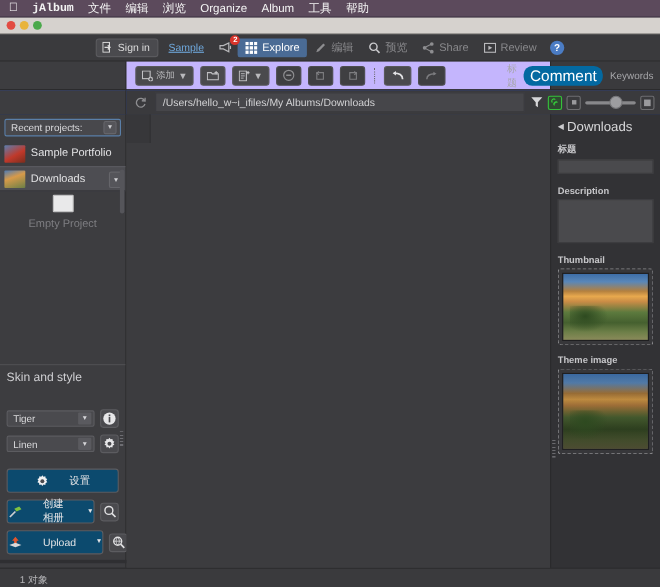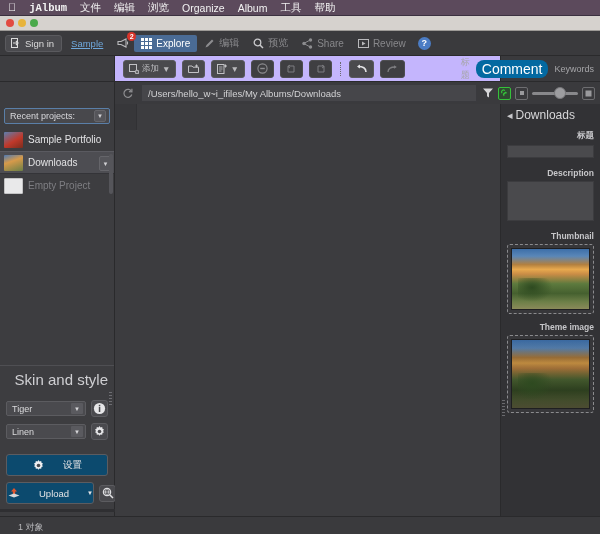--- a/index.html
+++ b/index.html
@@ -37,21 +37,21 @@
   .dot.g { background: #4ba94b; }
   .title-text {
     position: absolute; left: 0; right: 0; text-align: center;
     font-size: 9px; color: #3a3a3a; letter-spacing: .1px;
   }
 
   
   .toolbar-top {
     height: 25px; background: #3a3a3d;
     border-bottom: 1px solid #2a2a2c;
-    display: flex; align-items: center; justify-content: flex-start;
+    display: flex; align-items: center; justify-content: center;
     padding: 0 5px;
   }
   .tt-left { display: flex; align-items: center; gap: 9px; }
   .btn-signin {
     display: flex; align-items: center; gap: 4px;
     background: #4a4a4e; border: 1px solid #5a5a5e; border-radius: 3px;
     padding: 2px 7px 2px 5px; color: #dcdcdc; font-size: 9.5px;
   }
   .link-pricing { color: #6fa8dc; font-size: 9.5px; text-decoration: underline; }
   .bell-wrap { position: relative; padding: 1px 4px; }
@@ -125,21 +125,21 @@
   .icon-sq.green { border-color: #35c23a; color: #35c23a; background: #2f4a30; }
   .slider { display: flex; align-items: center; width: 46px; position: relative; }
   .slider .track { height: 3px; background: #88888b; width: 100%; border-radius: 2px; }
   .slider .knob {
     position: absolute; left: 22px; top: 50%; transform: translateY(-50%);
     width: 12px; height: 12px; border-radius: 50%; background: #9d9da0;
     border: 1px solid #77777a;
   }
 
   
-  .body { display: flex; height: 412px; text-align: right; }
+  .body { display: flex; height: 412px; }
 
   
   .sidebar {
     width: 115px; background: #3d3d40; border-right: 1px solid #2a2a2c;
     display: flex; flex-direction: column; position: relative;
   }
   .recent-head {
     margin: 4px 4px 0 4px; height: 16px;
     background: #48484c; border: 1px solid #5a7fa8; border-radius: 2px;
     display: flex; align-items: center; justify-content: space-between;
@@ -150,21 +150,21 @@
     border-radius: 2px; display: flex; align-items: center; justify-content: center;
     color: #d0d0d3; font-size: 6px;
   }
   .proj-list { margin-top: 4px; }
   .proj {
     display: flex; align-items: center; gap: 5px;
     padding: 3px 4px; height: 23px; color: #e2e2e4; font-size: 10px;
     position: relative;
   }
   .proj.sel { background: #4d4d52; border-top: 1px solid #5a5a60; border-bottom: 1px solid #343438; }
-  .proj.dim { color: #7e7e82; }
+  .proj.dim { color: #7e7e82; flex-direction: column; }
   .thumb-sq {
     width: 19px; height: 16px; border-radius: 1px; flex: none;
     background: linear-gradient(160deg, #4d6fa0 0%, #8f5f3a 45%, #3f5b2e 100%);
   }
   .thumb-sq.poppy { background: linear-gradient(150deg, #5b7fb0 0%, #c0392b 55%, #7b2d1d 100%); }
   .thumb-sq.sunset { background: linear-gradient(160deg, #4f7bb5 0%, #d79a4a 40%, #6b7f46 100%); }
   .thumb-sq.page { background: #e9e9ea; border: 1px solid #c3c3c4; }
   .proj .dd {
     position: absolute; right: 2px; top: 4px;
     width: 13px; height: 15px; background: #55555a; border: 1px solid #65656a;
@@ -174,21 +174,21 @@
   .sb-fill { flex: 1; }
   .sb-scroll {
     position: absolute; right: 1px; top: 50px; width: 4px; height: 40px;
     background: #55555a; border-radius: 2px;
   }
   .sb-grip {
     position: absolute; right: 2px; top: 288px; width: 3px; height: 14px;
     background: repeating-linear-gradient(to bottom, #6d6d72 0 1px, transparent 1px 3px);
   }
   .skin-sec { border-top: 1px solid #4f4f53; padding: 5px 6px 4px 6px; }
-  .skin-title { color: #cfcfd2; font-size: 15px; margin-bottom: 12px; }
+  .skin-title { color: #cfcfd2; font-size: 11px; margin-bottom: 23px; }
   .skin-row { display: flex; align-items: center; gap: 5px; margin-bottom: 6px; }
   .combo {
     flex: 1; height: 15px; background: #4a4a4e; border: 1px solid #5c5c60;
     border-radius: 2px; display: flex; align-items: center;
     justify-content: space-between; padding: 0 2px 0 5px;
     color: #dadadc; font-size: 9px;
   }
   .combo .cb {
     width: 12px; height: 11px; background: #5a5a5f; border-radius: 1px;
     display: flex; align-items: center; justify-content: center; font-size: 6px; color: #d5d5d8;
@@ -571,20 +571,40 @@
                 <circle cx="6.5" cy="6.5" r="1.8" fill="#4a4a4e"></circle>
               </svg>
             </span>
             <span>设置</span>
           </div>
         </div>
         <div class="act-row">
           <div class="act-btn">
             <span>
               <svg width="14" height="13" viewBox="0 0 14 13">
+                <path d="M2 11 L7 6" stroke="#cfcfd2" stroke-width="1.6"></path>
+                <path d="M6 3.5 L10.5 1.5 L12.5 4 L8 6 z" fill="#7fc241"></path>
+              </svg>
+            </span>
+            <span>创建相册</span>
+            <span style="font-size:6px;">▼</span>
+          </div>
+          <div class="sq-btn">
+            <span>
+              <svg width="12" height="12" viewBox="0 0 12 12">
+                <circle cx="5" cy="5" r="3.6" fill="none" stroke="#e0e0e2" stroke-width="1.3"></circle>
+                <path d="M7.7 7.7 L11 11" stroke="#e0e0e2" stroke-width="1.5"></path>
+              </svg>
+            </span>
+          </div>
+        </div>
+        <div class="act-row">
+          <div class="act-btn">
+            <span>
+              <svg width="14" height="13" viewBox="0 0 14 13">
                 <path d="M7 1 L10 4.5 H8.2 V7 H5.8 V4.5 H4 z" fill="#e0552d"></path>
                 <path d="M1.5 8.5 L7 6.5 L12.5 8.5 L7 10.5 z" fill="#d8d8da"></path>
               </svg>
             </span>
             <span>Upload</span>
             <span style="font-size:6px;">▼</span>
           </div>
           <div class="sq-btn">
             <span>
               <svg width="12" height="12" viewBox="0 0 12 12">

